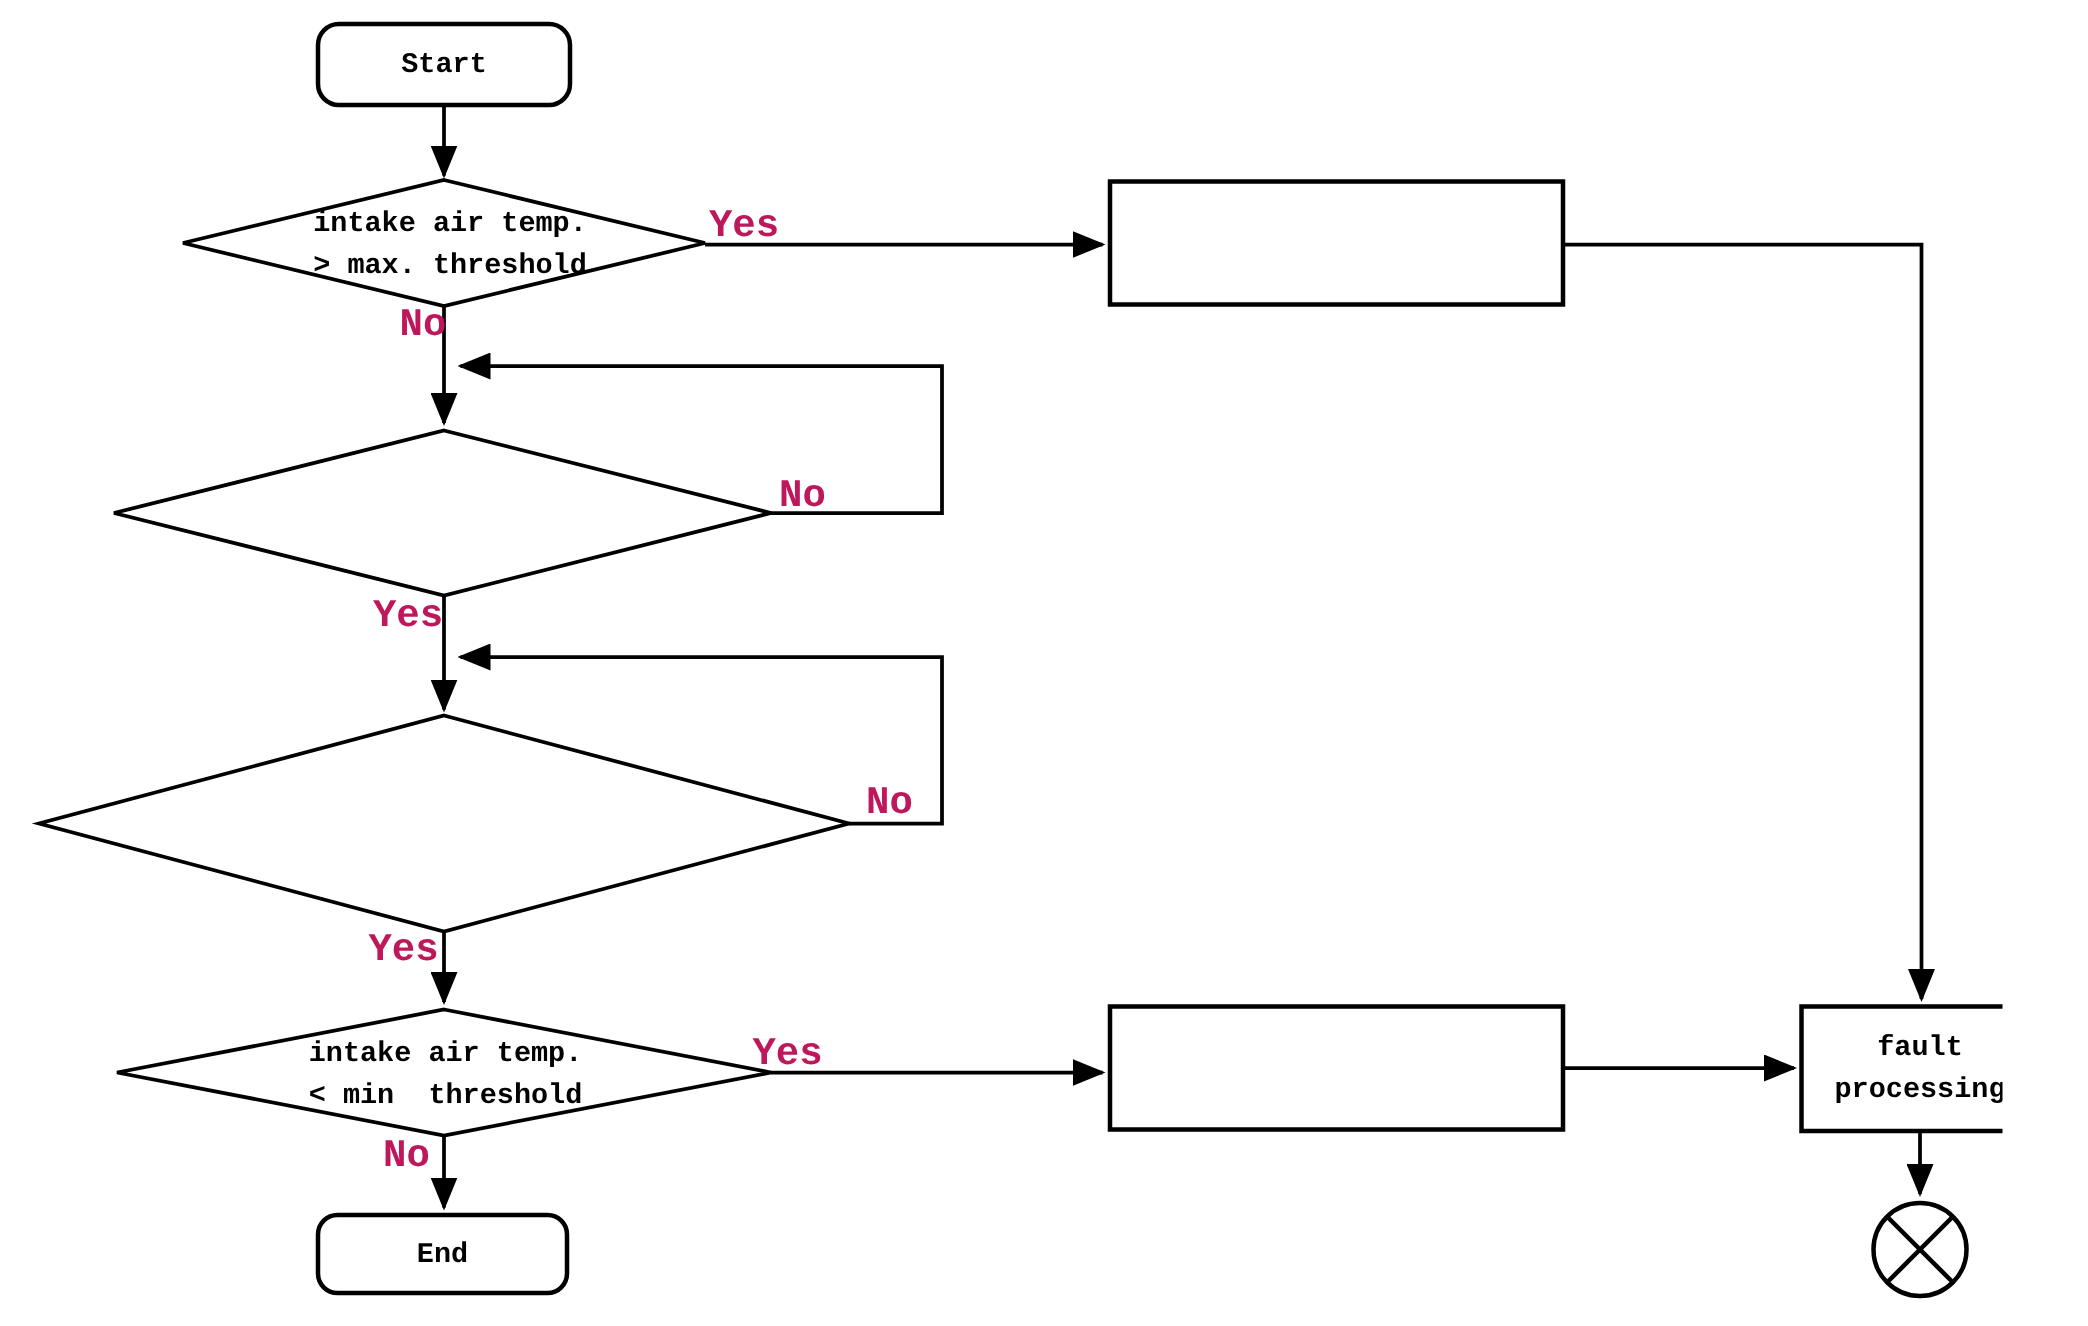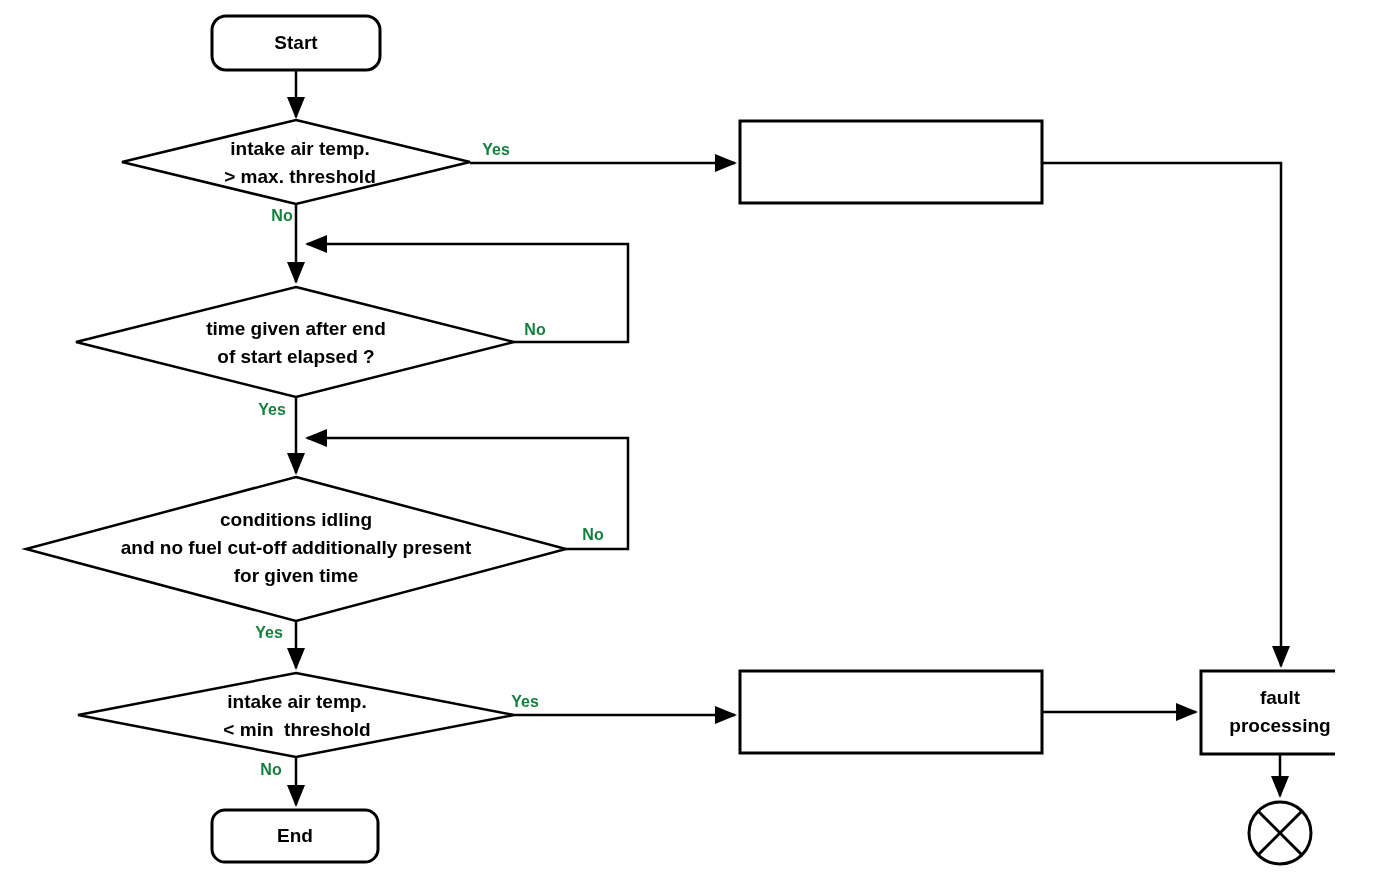--- a/index.html
+++ b/index.html
@@ -1,41 +1,41 @@
 <!DOCTYPE html>
 <html><head>
 <meta charset="utf-8">
 <style>
   html,body{margin:0;padding:0;background:#ffffff;}
   .canvas{
     position:relative;
     width:1335px;height:884px;
     background:#ffffff;
     overflow:hidden;
-    font-family:Liberation Sans, sans-serif;
+    font-family:Liberation Mono, monospace;
   }
   .canvas svg{position:absolute;left:0;top:0;}
   .lbl{
     position:absolute;
     transform:translate(-50%,-50%);
     text-align:center;
     white-space:pre-wrap;
     font-weight:bold;
     font-size:19px;
     line-height:28px;
     color:#000000;
   }
   .edge-lbl{
     position:absolute;
     transform:translate(-50%,-50%);
     white-space:pre;
     font-weight:bold;
-    font-size:16px;
+    font-size:26px;
     line-height:22px;
-    color:#15803d;
+    color:#be185d;
   }
 </style>
 </head>
 <body>
 
 <div class="canvas">
 
   <svg width="1392" height="884" viewBox="0 0 1392 884">
     <defs>
       <marker id="arrow" markerUnits="userSpaceOnUse" markerWidth="22" markerHeight="18" refX="20" refY="9" orient="auto">
@@ -73,25 +73,20 @@
       <path d="M514,715 H735" marker-end="url(#arrow)"></path>
       <path d="M1042,712 H1196" marker-end="url(#arrow)"></path>
       <path d="M1280,754 V796" marker-end="url(#arrow)"></path>
       <path d="M296,757 V805" marker-end="url(#arrow)"></path>
     </g>
   </svg>
 
   <div class="lbl" style="left:296px;top:43px;">Start</div>
   <div class="lbl" style="left:300px;top:163px;">intake air temp.
 &gt; max. threshold</div>
-  <div class="lbl" style="left:296px;top:343px;">time given after end
-of start elapsed ?</div>
-  <div class="lbl" style="left:296px;top:548px;">conditions idling
-and no fuel cut-off additionally present
-for given time</div>
   <div class="lbl" style="left:297px;top:716px;">intake air temp.
 &lt; min  threshold</div>
   <div class="lbl" style="left:1280px;top:712px;">fault
 processing</div>
   <div class="lbl" style="left:295px;top:836px;">End</div>
 
   <div class="edge-lbl" style="left:496px;top:150px;">Yes</div>
   <div class="edge-lbl" style="left:282px;top:216px;">No</div>
   <div class="edge-lbl" style="left:535px;top:330px;">No</div>
   <div class="edge-lbl" style="left:272px;top:410px;">Yes</div>

